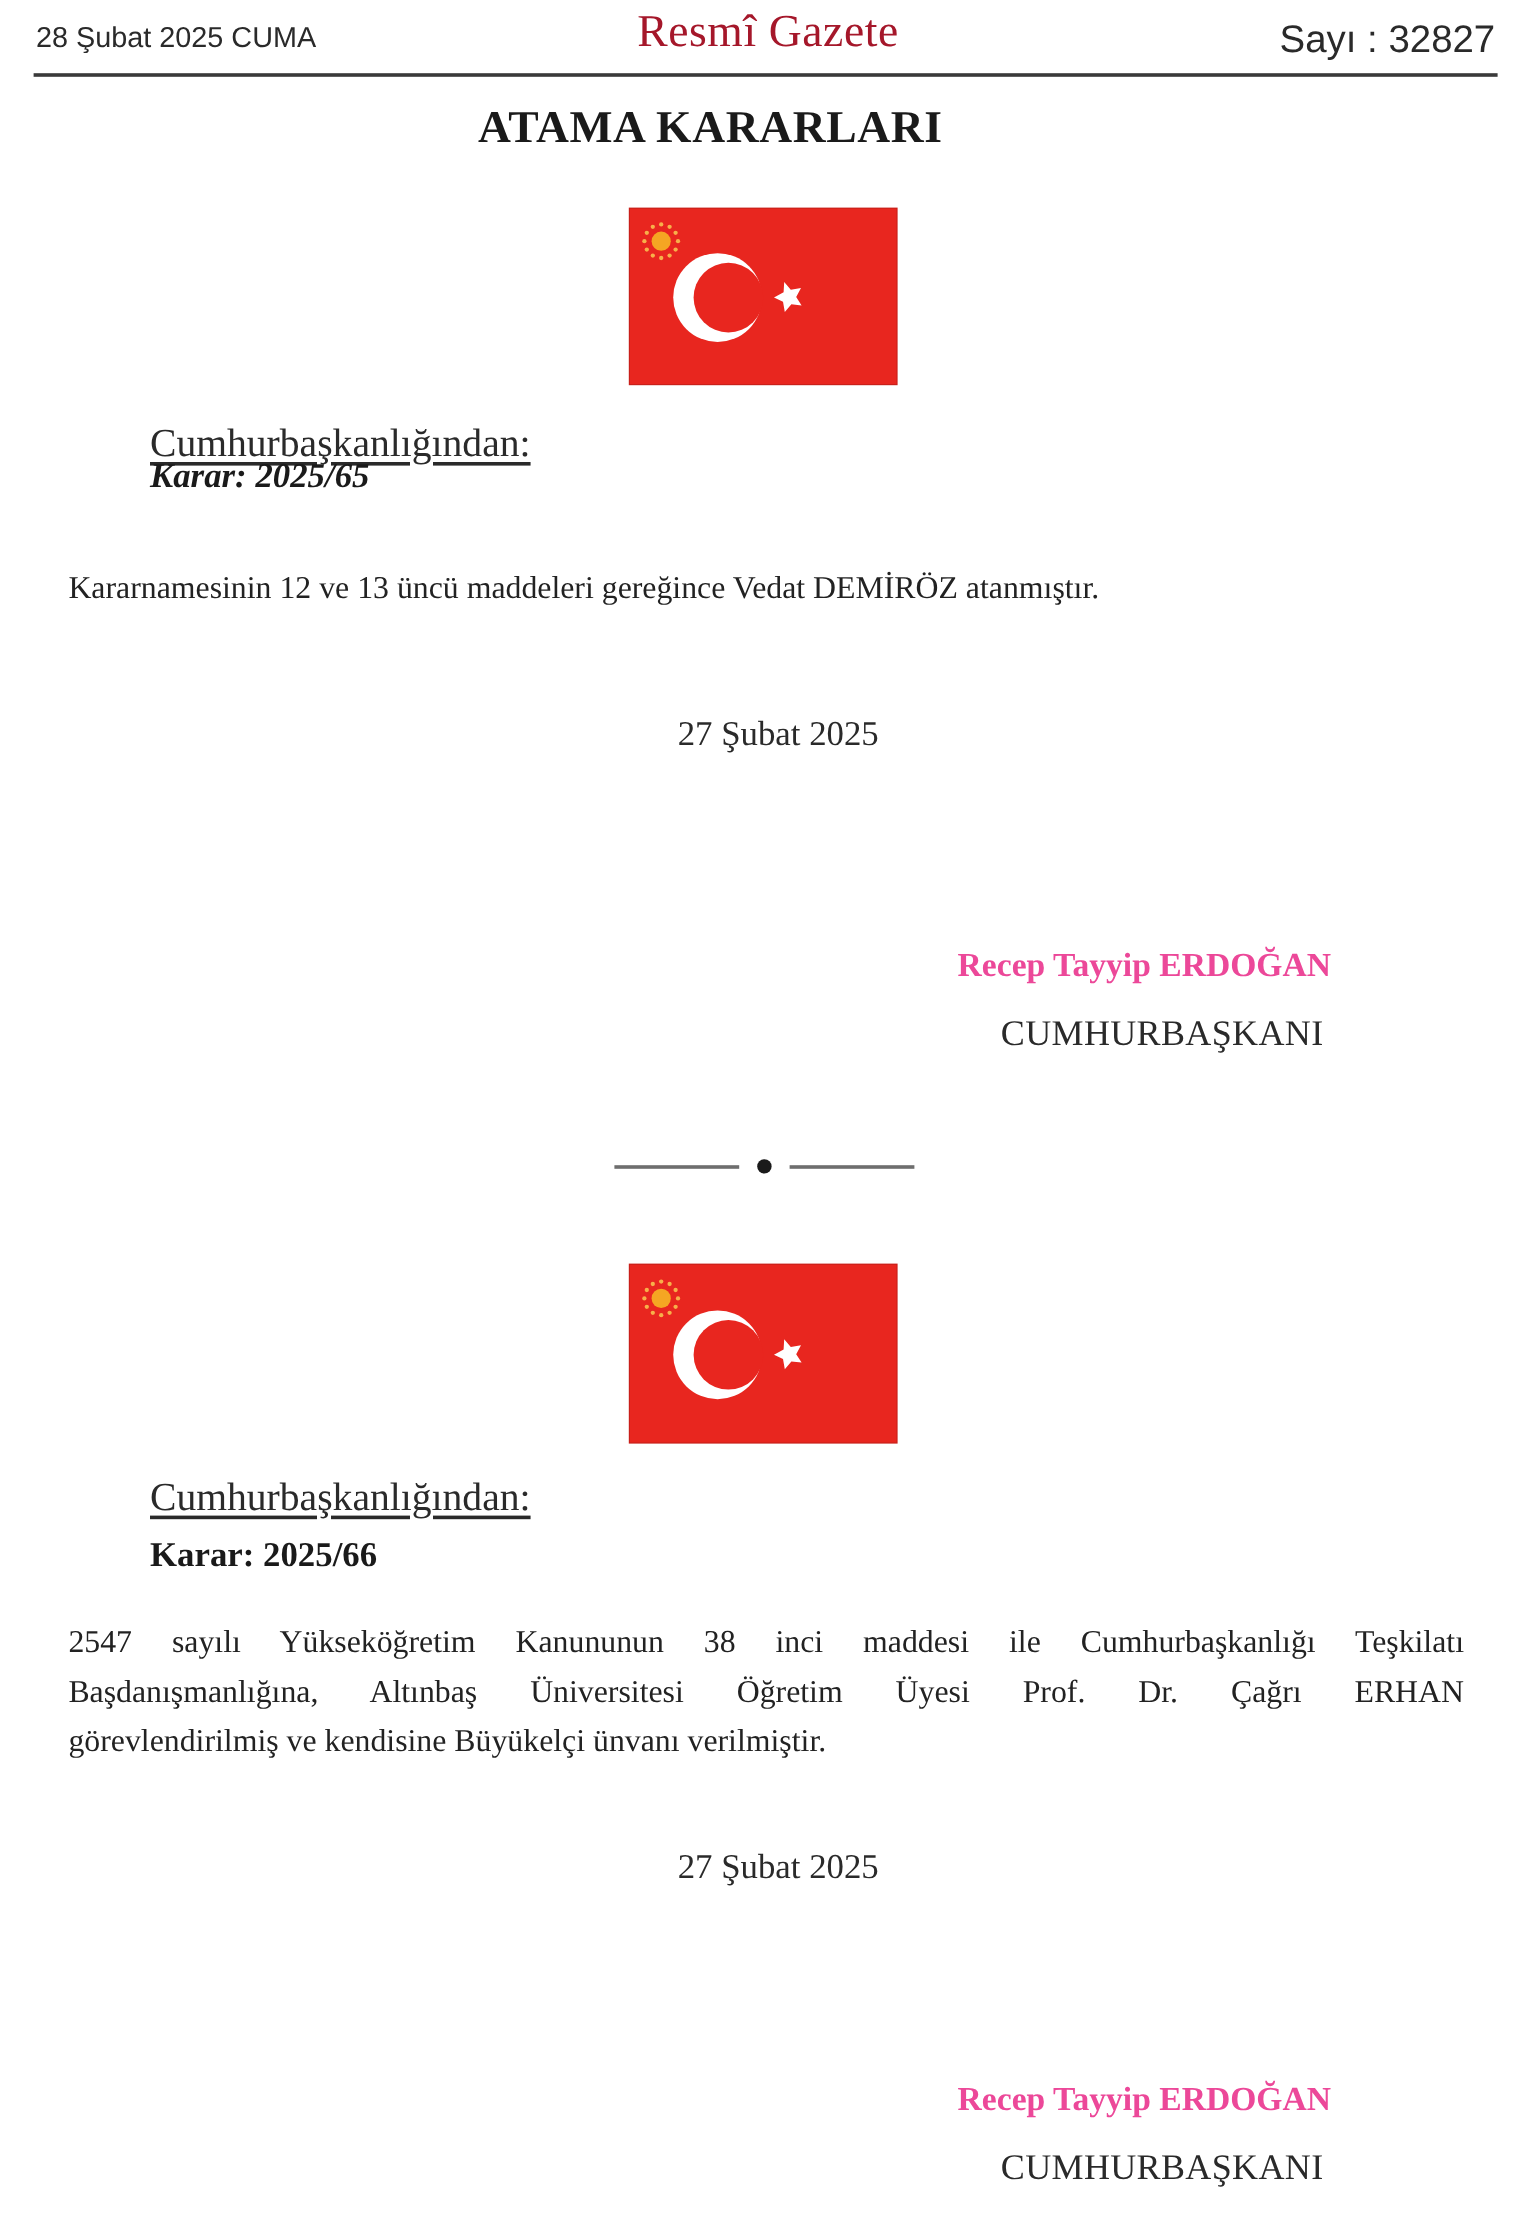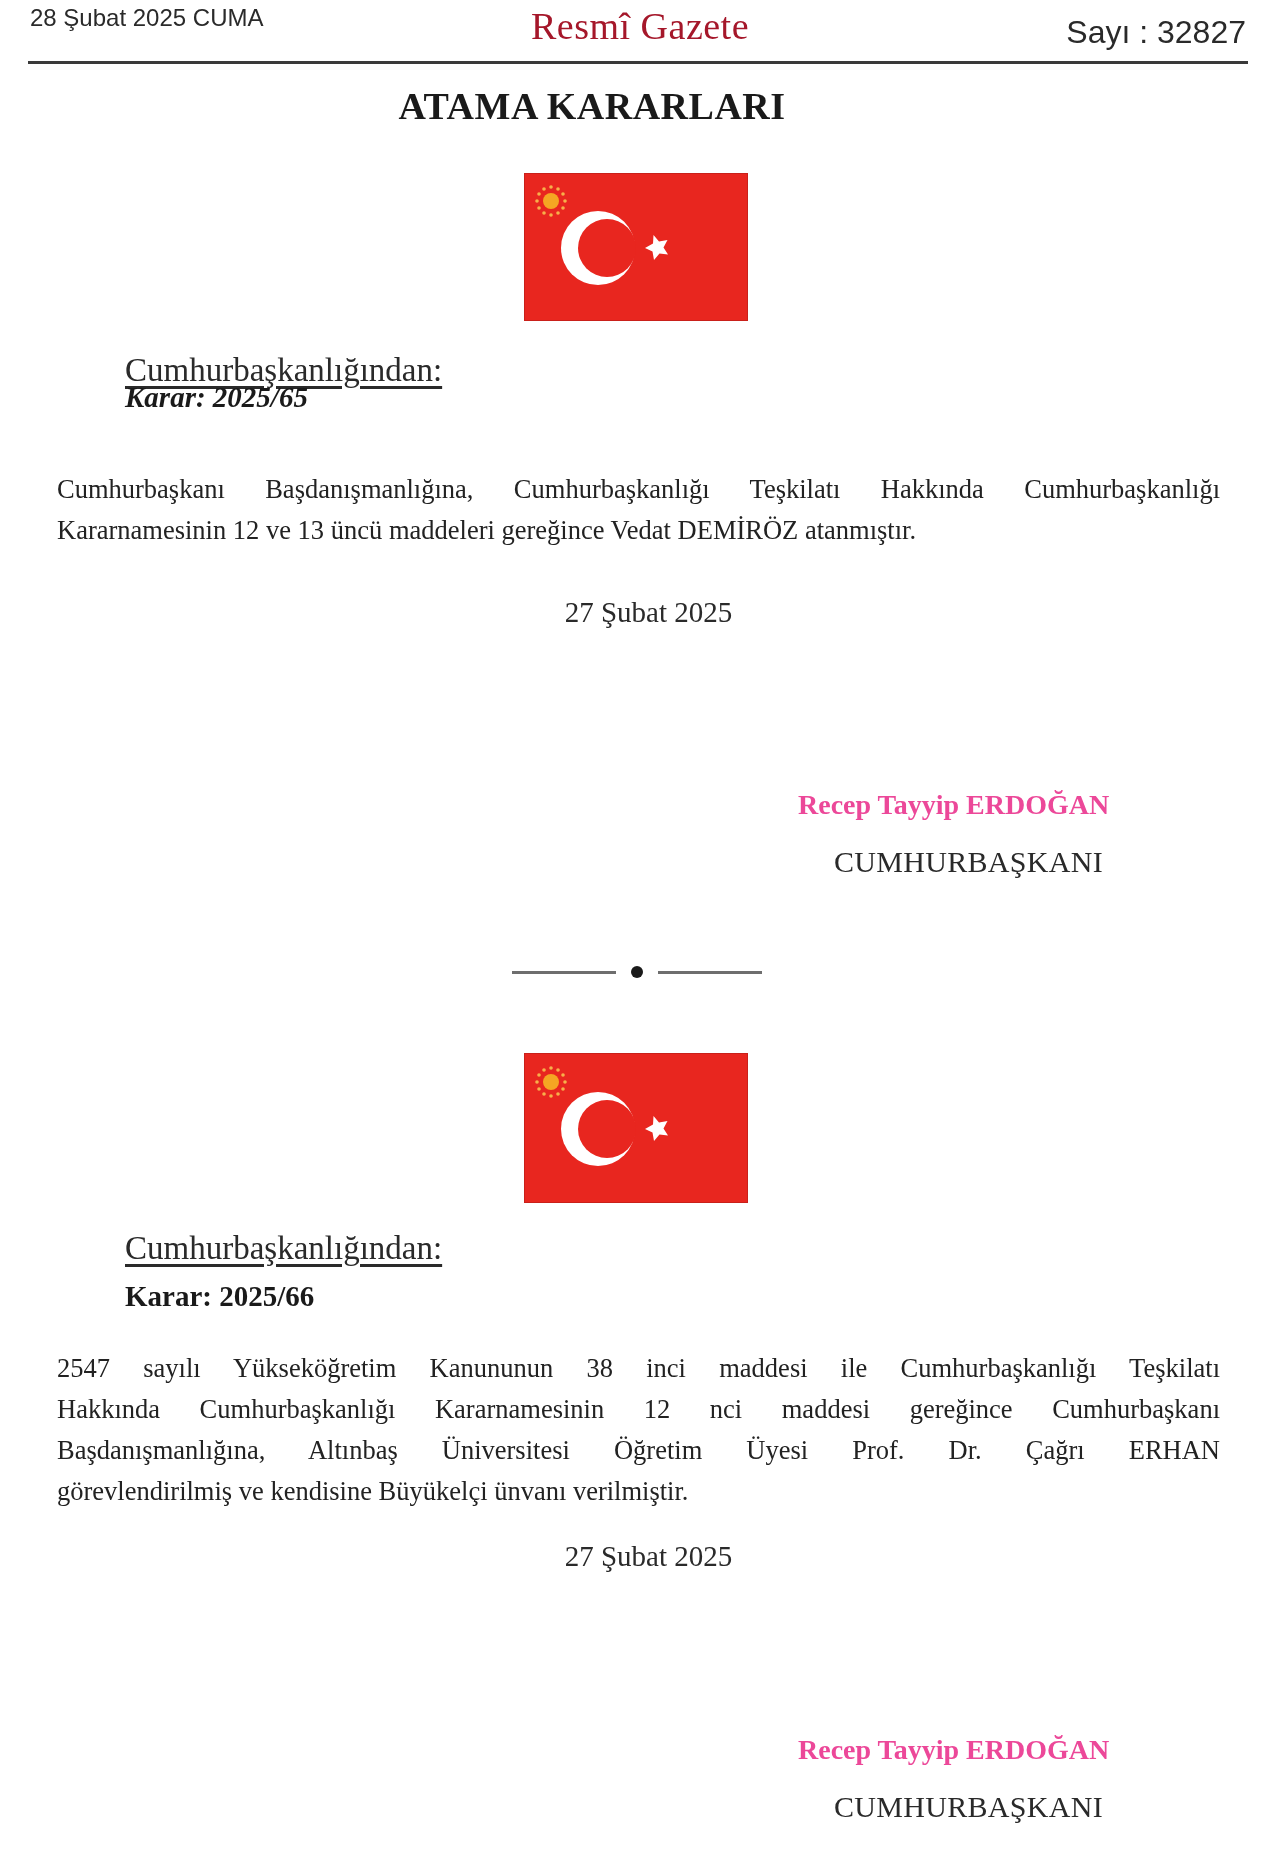--- a/index.html
+++ b/index.html
@@ -2,21 +2,21 @@
 <html><head>
   <meta charset="utf-8">
   <style>
     html, body { margin: 0; padding: 0; background: #ffffff; }
     body {
       width: 1280px; height: 1861px; position: relative; overflow: hidden;
       color: #1f1f1f;
       font-family: "Liberation Serif", serif;
     }
     .header-date {
-      position: absolute; left: 30px; top: 4px;
+      position: absolute; left: 30px; top: 18px;
       font-family: "Liberation Sans", sans-serif; font-size: 24px; color: #2a2a2a;
     }
     .header-title {
       position: absolute; left: 0; width: 1280px; top: 4px; text-align: center;
       font-family: "Liberation Serif", serif; font-weight: normal; font-size: 38px;
       color: #a5172a; letter-spacing: 0.5px;
     }
     .header-issue {
       position: absolute; right: 34px; top: 14px;
       font-family: "Liberation Sans", sans-serif; font-size: 32px; color: #2a2a2a;
@@ -99,21 +99,20 @@
     <circle cx="73" cy="74" r="37" fill="#ffffff"></circle>
     <circle cx="82" cy="74" r="29" fill="#e8261f"></circle>
     <polygon fill="#ffffff" points="120,74 127.5,77.5 129,86 134.5,79.5 143,80.5 138.5,73.5 142.5,66 134,67.5 128.5,61 128,69.5"></polygon>
   </svg>
 </div>
 
 <div class="issuer" style="top:352px;">Cumhurbaşkanlığından:</div>
 <div class="decree-no" style="top:381px;font-style:italic;">Karar: 2025/65</div>
 
 <div class="body-text" style="top:469px;">
-  <span class="line just">Cumhurbaşkanı Başdanışmanlığına, Cumhurbaşkanlığı Teşkilatı Hakkında Cumhurbaşkanlığı</span>
   <span class="line">Kararnamesinin 12 ve 13 üncü maddeleri gereğince Vedat DEMİRÖZ atanmıştır.</span>
 </div>
 
 <div class="decree-date" style="top:596px;">27 Şubat 2025</div>
 
 <div class="sig-name" style="top:789px;">Recep Tayyip ERDOĞAN</div>
 <div class="sig-title" style="top:845px;">CUMHURBAŞKANI</div>
 
 <div class="separator">
   <span class="ln l"></span>
@@ -145,21 +144,20 @@
     <circle cx="82" cy="74" r="29" fill="#e8261f"></circle>
     <polygon fill="#ffffff" points="120,74 127.5,77.5 129,86 134.5,79.5 143,80.5 138.5,73.5 142.5,66 134,67.5 128.5,61 128,69.5"></polygon>
   </svg>
 </div>
 
 <div class="issuer" style="top:1230px;">Cumhurbaşkanlığından:</div>
 <div class="decree-no" style="top:1280px;">Karar: 2025/66</div>
 
 <div class="body-text" style="top:1348px; line-height:41px;">
   <span class="line just">2547 sayılı Yükseköğretim Kanununun 38 inci maddesi ile Cumhurbaşkanlığı Teşkilatı</span>
-  <span class="line just">Hakkında Cumhurbaşkanlığı Kararnamesinin 12 nci maddesi gereğince Cumhurbaşkanı</span>
   <span class="line just">Başdanışmanlığına, Altınbaş Üniversitesi Öğretim Üyesi Prof. Dr. Çağrı ERHAN</span>
   <span class="line">görevlendirilmiş ve kendisine Büyükelçi ünvanı verilmiştir.</span>
 </div>
 
 <div class="decree-date" style="top:1540px;">27 Şubat 2025</div>
 
 <div class="sig-name" style="top:1734px;">Recep Tayyip ERDOĞAN</div>
 <div class="sig-title" style="top:1790px;">CUMHURBAŞKANI</div>
 
 </body></html>

